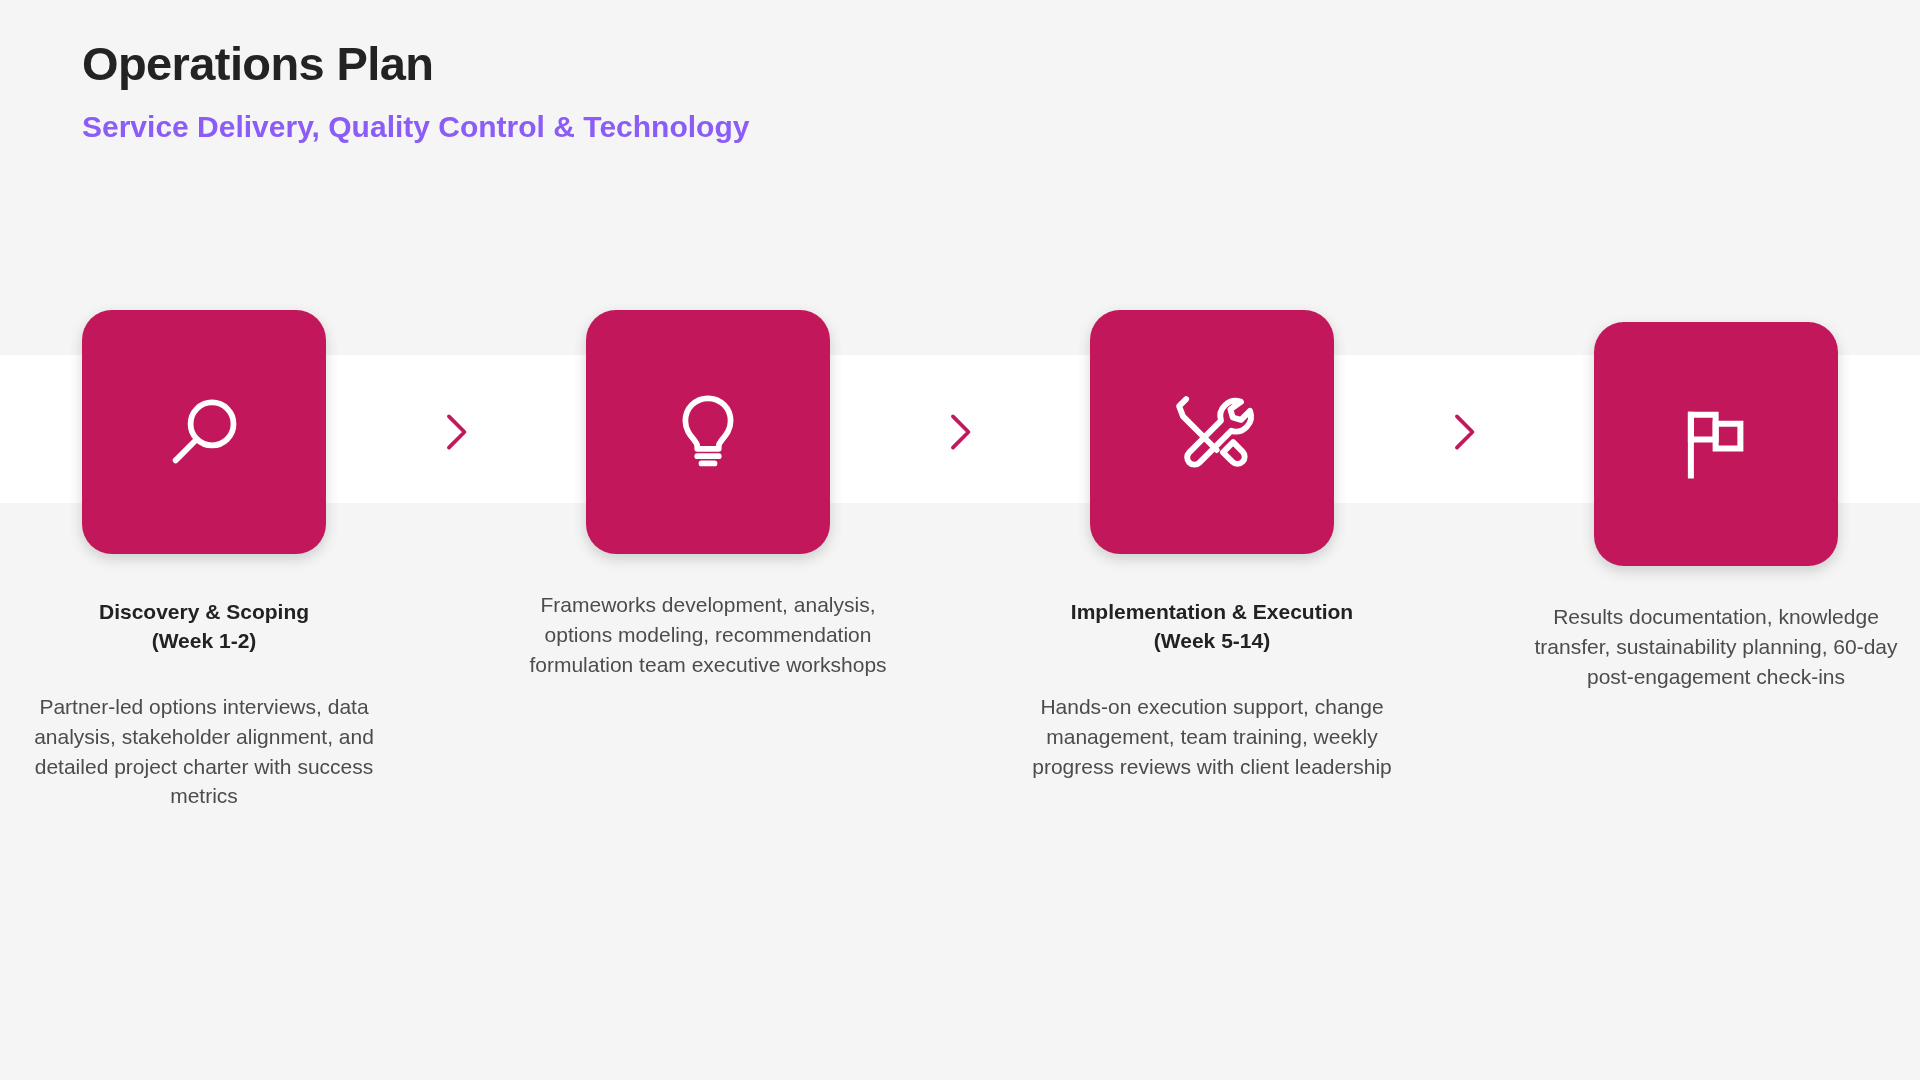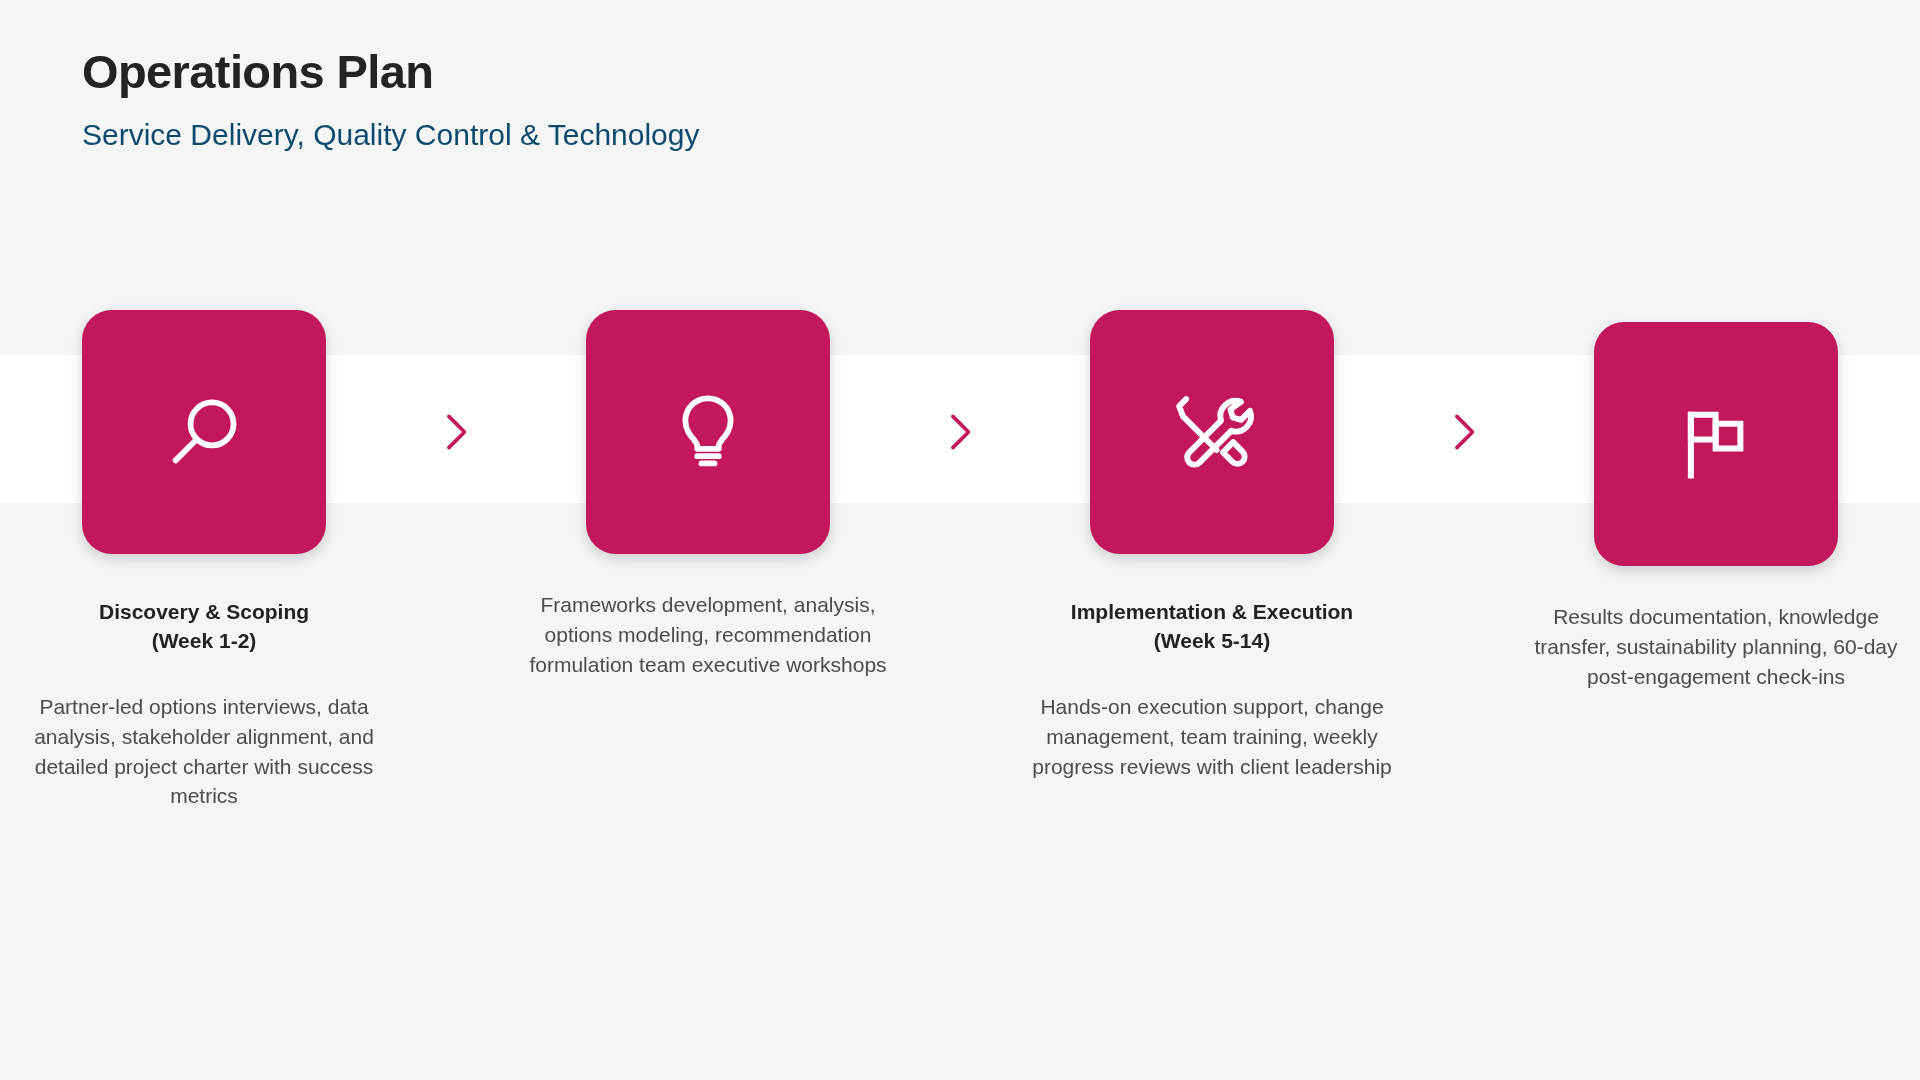--- a/index.html
+++ b/index.html
@@ -14,34 +14,34 @@
 
   
   .band{
     position:absolute;
     left:0;right:0;
     top:355px;height:148px;
     background:#ffffff;
   }
 
   
-  .header{position:absolute;left:82px;top:46px;}
+  .header{position:absolute;left:82px;top:38px;}
   .title{
     font-size:47px;
     font-weight:bold;
     color:#232323;
     letter-spacing:-0.6px;
     line-height:1.12;
     margin:0;
     white-space:nowrap;
   }
   .subtitle{
     font-size:30px;
-    font-weight:normal;
-    color:#0c4a6e;
+    font-weight:bold;
+    color:#8b5cf6;
     line-height:1.2;
     margin:18px 16px 0 0;
     white-space:nowrap;
   }
 
   
   .process{
     position:absolute;
     left:0;right:0;
     top:310px;

